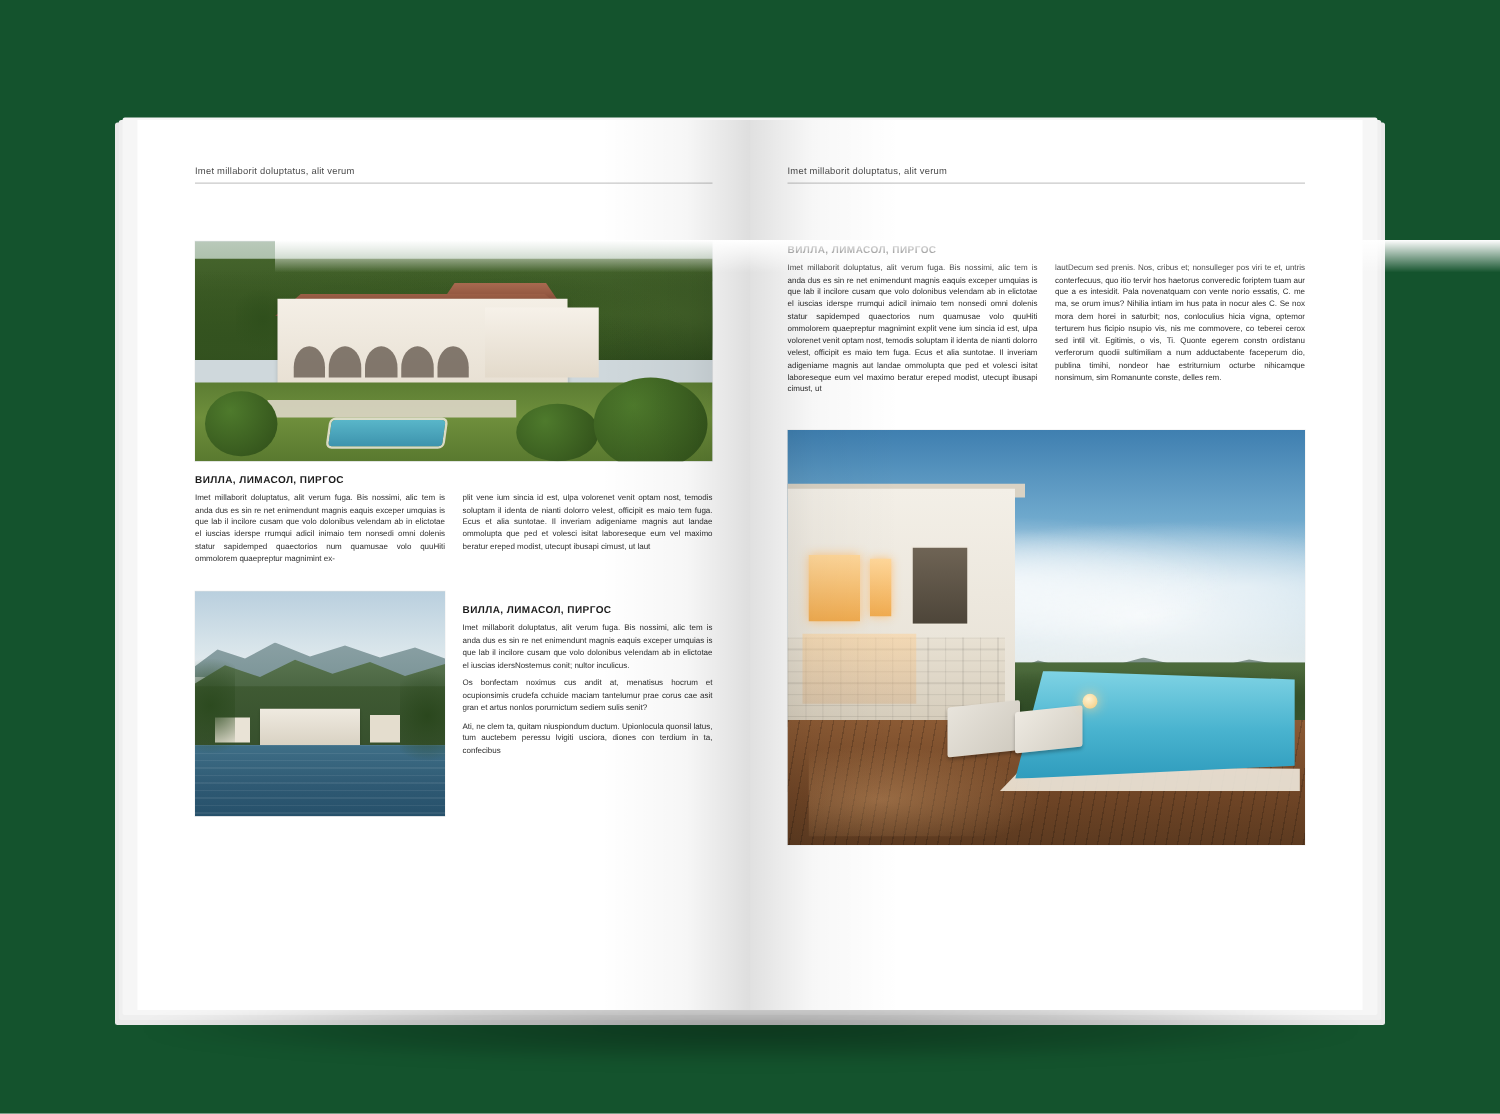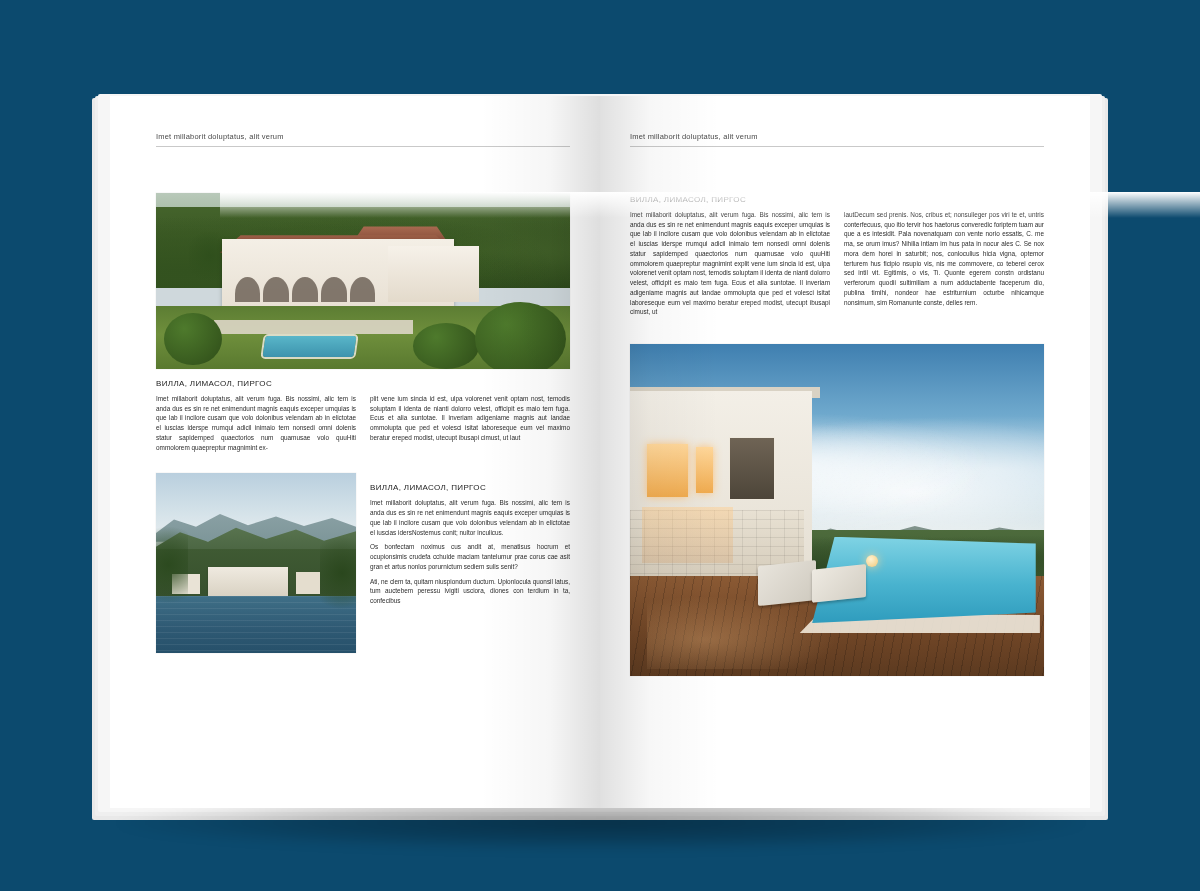--- a/index.html
+++ b/index.html
@@ -12,21 +12,21 @@
     height: 891px;
     overflow: hidden;
     font-family: "Liberation Sans", sans-serif;
     position: relative;
   }
 
   
   .stage {
     position: absolute;
     inset: 0;
-    background: #0c4a6e;
+    background: #14532d;
   }
 
   
   .stack {
     position: absolute;
     left: 100px;
     top: 92px;
     width: 1000px;
     height: 730px;
   }
@@ -109,21 +109,21 @@
     color: #4b4b4b;
     letter-spacing: 0.2px;
     padding-bottom: 5px;
     border-bottom: 0.8px solid #c9c9c9;
     margin-bottom: 0;
     white-space: nowrap;
   }
 
   .section-title {
     font-size: 8px;
-    font-weight: normal;
+    font-weight: bold;
     color: #1b1b1b;
     letter-spacing: 0.35px;
     margin: 10px 0 6px 0;
   }
 
   .cols2 {
     display: flex;
     gap: 14px;
   }
   .col {

